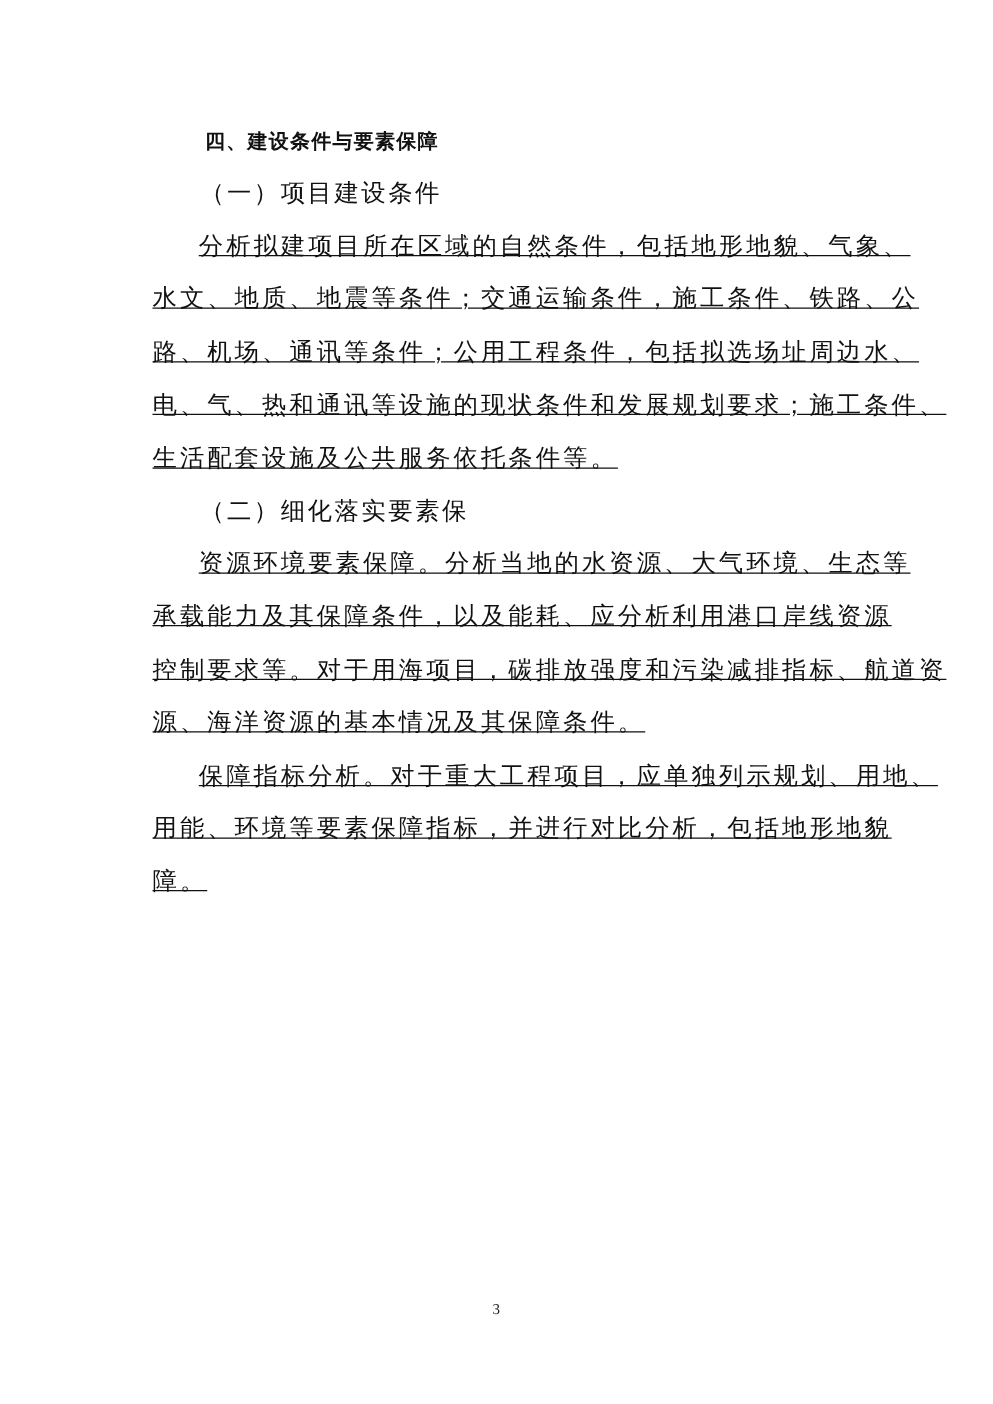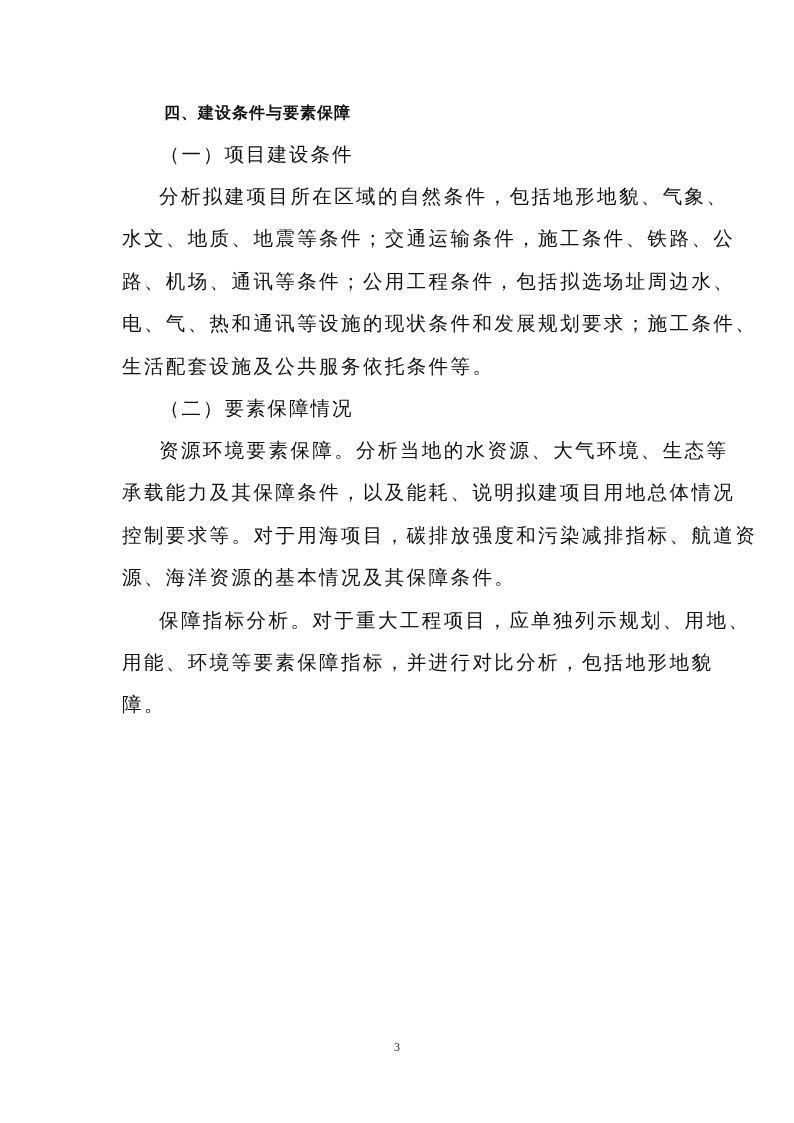--- a/index.html
+++ b/index.html
@@ -4,45 +4,45 @@
   <style>
     html, body { margin: 0; padding: 0; background: #ffffff; }
     body { width: 794px; height: 1123px; position: relative; overflow: hidden;
            font-family: "DejaVu Serif", "Liberation Serif", serif; color: #111; }
     .page { position: absolute; left: 122px; top: 92px; width: 552px; }
     .h1 { font-family: "DejaVu Sans", "Liberation Sans", sans-serif; font-weight: bold;
           font-size: 16px; line-height: 42px; height: 42px; padding-left: 42px; letter-spacing: 1px; white-space: nowrap; }
     .h2 { font-size: 19.5px; line-height: 42px; height: 42px; padding-left: 38px; letter-spacing: 2px; white-space: nowrap; }
     .p { font-size: 19.5px; line-height: 42.4px; text-indent: 39px; text-align: justify;
          text-align-last: left; letter-spacing: 2.4px; margin: 0; word-break: break-all; }
-    .line { display: block; white-space: nowrap; text-align: justify; text-align-last: justify; }
+    .line { display: block; white-space: nowrap; text-align: justify; text-align-last: justify; text-decoration: underline; }
     .line.last { text-align-last: left; }
     .line.indent { padding-left: 37px; }
     .page-number { position: absolute; left: 0; width: 794px; top: 1040px; text-align: center;
                    font-family: "Liberation Serif", serif; font-size: 12px; color: #222; }
   </style>
 </head>
 <body>
 
 <div class="page">
   <div class="h1">四、建设条件与要素保障</div>
 
   <div class="h2">（一）项目建设条件</div>
   <div class="p" style="text-indent:0">
     <span class="line indent">分析拟建项目所在区域的自然条件，包括地形地貌、气象、</span>
     <span class="line">水文、地质、地震等条件；交通运输条件，施工条件、铁路、公</span>
     <span class="line">路、机场、通讯等条件；公用工程条件，包括拟选场址周边水、</span>
     <span class="line">电、气、热和通讯等设施的现状条件和发展规划要求；施工条件、</span>
     <span class="line last">生活配套设施及公共服务依托条件等。</span>
   </div>
 
-  <div class="h2">（二）要素保障情况</div>
+  <div class="h2">（二）细化落实要素保</div>
   <div class="p" style="text-indent:0">
     <span class="line indent">资源环境要素保障。分析当地的水资源、大气环境、生态等</span>
-    <span class="line">承载能力及其保障条件，以及能耗、说明拟建项目用地总体情况</span>
+    <span class="line">承载能力及其保障条件，以及能耗、应分析利用港口岸线资源</span>
     <span class="line">控制要求等。对于用海项目，碳排放强度和污染减排指标、航道资</span>
     <span class="line last">源、海洋资源的基本情况及其保障条件。</span>
   </div>
   <div class="p" style="text-indent:0">
     <span class="line indent">保障指标分析。对于重大工程项目，应单独列示规划、用地、</span>
     <span class="line">用能、环境等要素保障指标，并进行对比分析，包括地形地貌</span>
     <span class="line last">障。</span>
   </div>
 </div>
 

